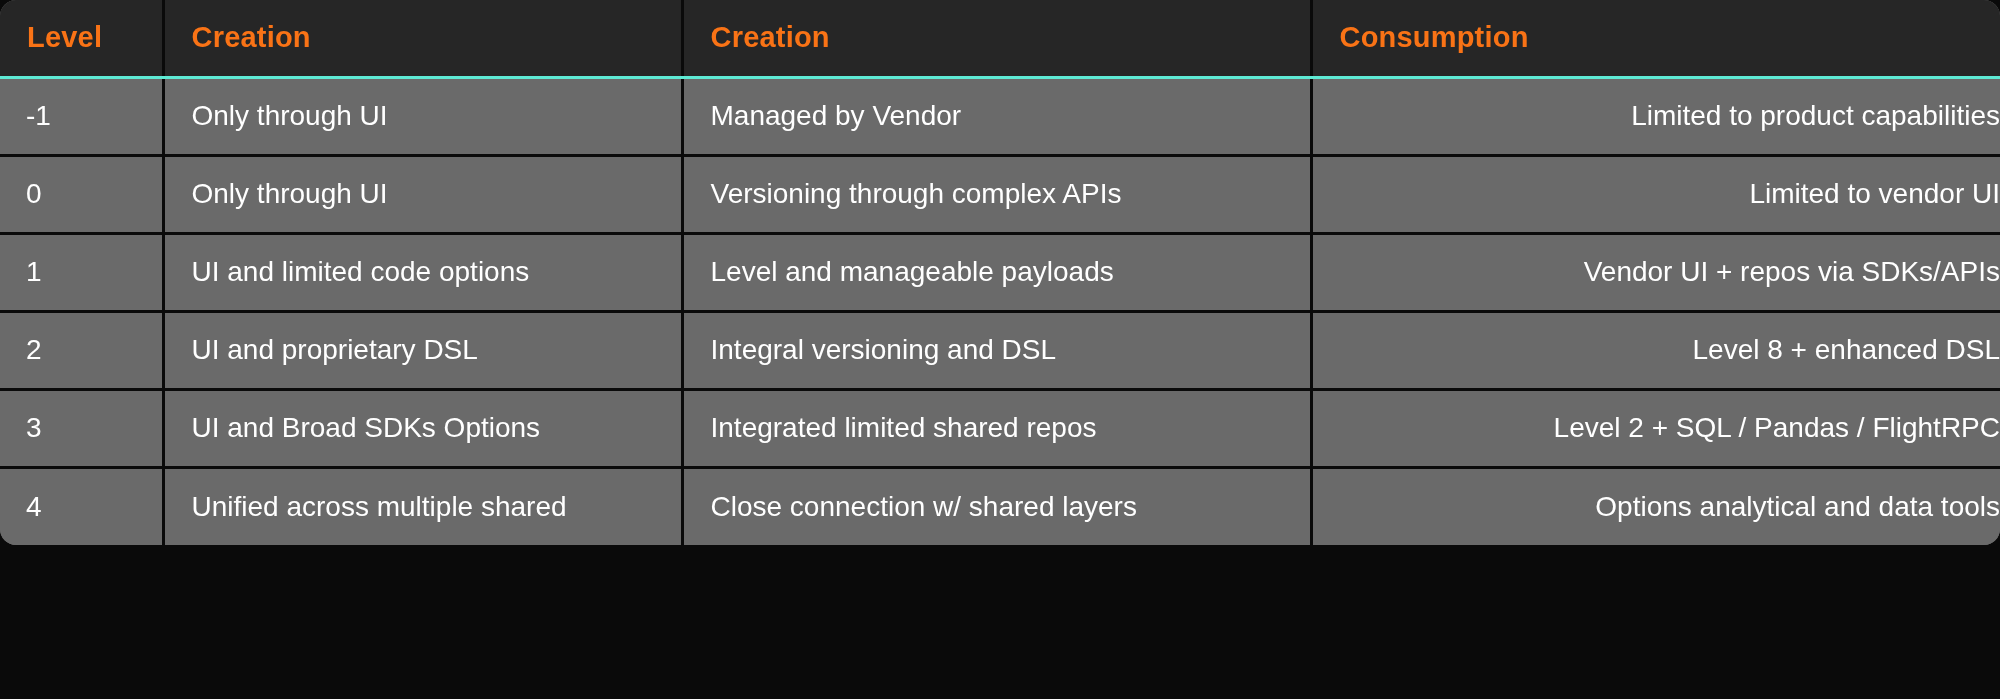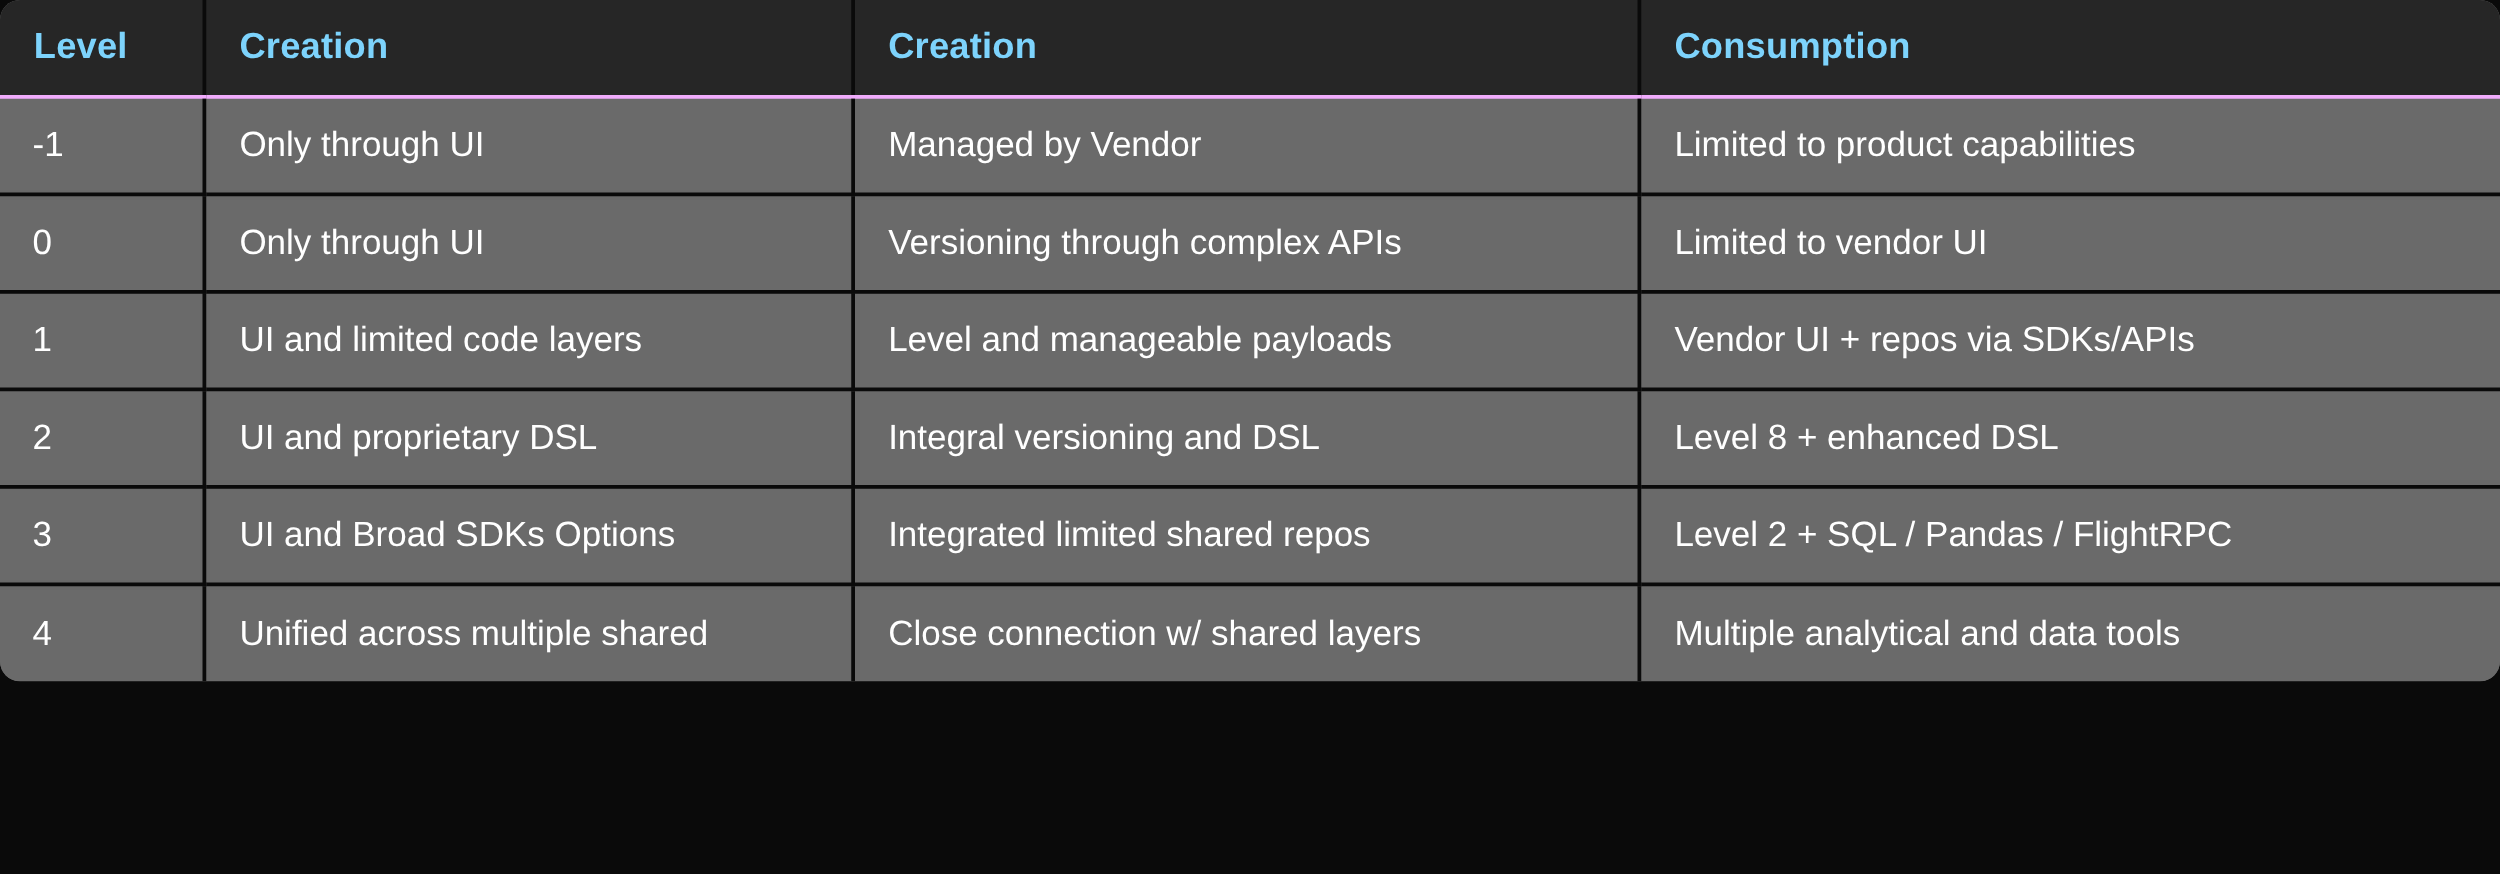--- a/index.html
+++ b/index.html
@@ -34,50 +34,50 @@
     background: #6a6a6a;
   }
 
   table.matrix col.c-level      { width: 163px; }
   table.matrix col.c-creation   { width: 519px; }
   table.matrix col.c-operation  { width: 629px; }
   table.matrix col.c-consumption{ width: 689px; }
 
   table.matrix thead th {
     background: #262626;
-    color: #7dd3fc;
+    color: #f97316;
     font-size: 29px;
     font-weight: bold;
     text-align: left;
     height: 77px;
     padding: 0 0 0 27px;
     box-sizing: border-box;
     border-right: 3px solid #0a0a0a;
-    border-bottom: 3px solid #f0abfc;
+    border-bottom: 3px solid #5eead4;
     letter-spacing: 0.2px;
     vertical-align: middle;
   }
   table.matrix thead th:last-child { border-right: none; }
 
   table.matrix tbody td {
     background: #6a6a6a;
     color: #ffffff;
     font-size: 28px;
     font-weight: normal;
     text-align: left;
     height: 78px;
     padding: 0 0 0 27px;
     box-sizing: border-box;
     border-right: 3px solid #0a0a0a;
     border-bottom: 3px solid #0a0a0a;
     vertical-align: middle;
     white-space: nowrap;
     overflow: hidden;
   }
-  table.matrix tbody td:last-child { border-right: none; }
+  table.matrix tbody td:last-child { border-right: none; text-align: right; }
   table.matrix tbody tr:last-child td { border-bottom: none; }
 
   table.matrix tbody td.level-cell { padding-left: 26px; }
 </style>
 </head>
 <body>
 
 <div id="table-wrap">
   <table class="matrix">
     <colgroup>
@@ -102,37 +102,37 @@
         <td>Limited to product capabilities</td>
       </tr>
       <tr>
         <td class="level-cell">0</td>
         <td>Only through UI</td>
         <td>Versioning through complex APIs</td>
         <td>Limited to vendor UI</td>
       </tr>
       <tr>
         <td class="level-cell">1</td>
-        <td>UI and limited code layers</td>
+        <td>UI and limited code options</td>
         <td>Level and manageable payloads</td>
         <td>Vendor UI + repos via SDKs/APIs</td>
       </tr>
       <tr>
         <td class="level-cell">2</td>
         <td>UI and proprietary DSL</td>
         <td>Integral versioning and DSL</td>
         <td>Level 8 + enhanced DSL</td>
       </tr>
       <tr>
         <td class="level-cell">3</td>
         <td>UI and Broad SDKs Options</td>
         <td>Integrated limited shared repos</td>
         <td>Level 2 + SQL / Pandas / FlightRPC</td>
       </tr>
       <tr>
         <td class="level-cell">4</td>
         <td>Unified across multiple shared</td>
         <td>Close connection w/ shared layers</td>
-        <td>Multiple analytical and data tools</td>
+        <td>Options analytical and data tools</td>
       </tr>
     </tbody>
   </table>
 </div>
 
 </body></html>

